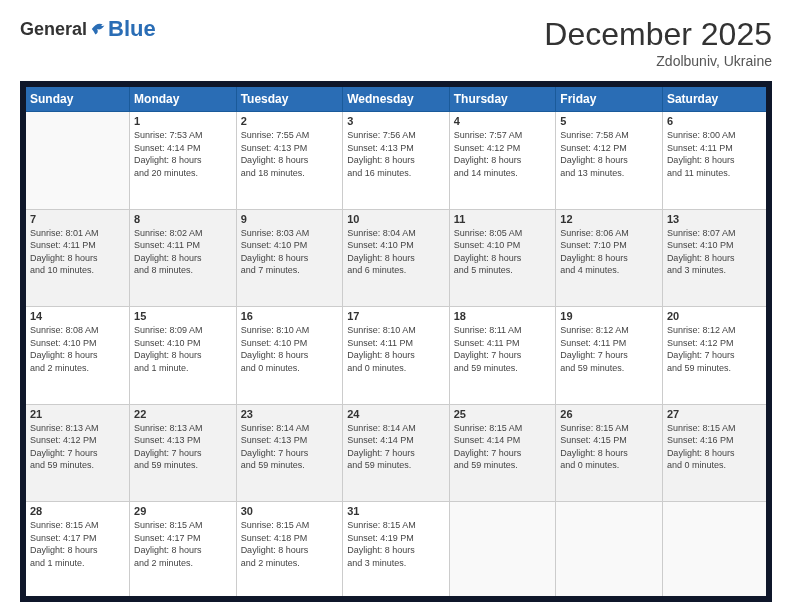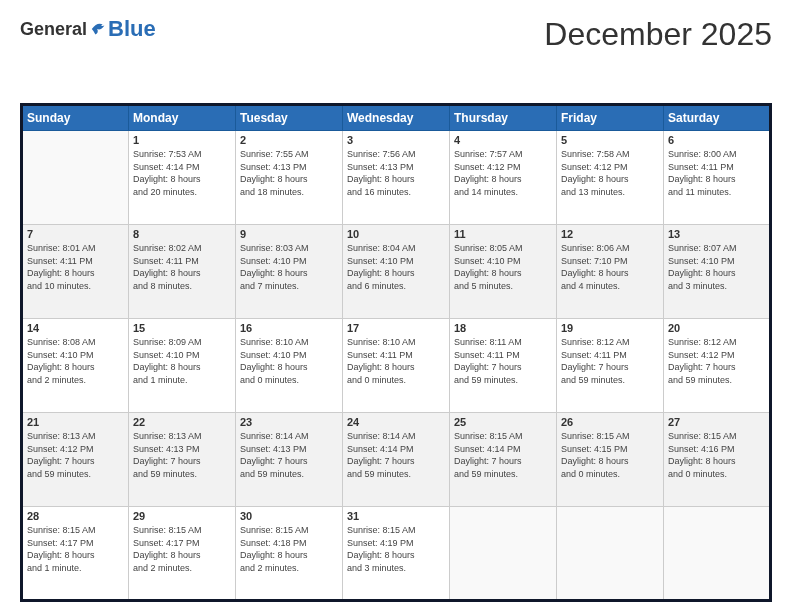--- a/index.html
+++ b/index.html
@@ -14,21 +14,21 @@
       width: 792px;
       height: 612px;
       padding: 16px 20px 10px 20px;
       display: flex;
       flex-direction: column;
     }
     .header {
       display: flex;
       justify-content: space-between;
       align-items: flex-start;
-      margin-bottom: 2px;
+      margin-bottom: 12px;
     }
     .logo {
       display: flex;
       flex-direction: column;
       align-items: flex-start;
     }
     .logo-text {
       display: flex;
       align-items: center;
     }
@@ -54,25 +54,24 @@
       font-size: 32px;
       font-weight: normal;
       color: #333;
     }
     .location {
       font-size: 14px;
       color: #555;
     }
     .calendar {
       flex: 1;
-      border: 3px solid #0f172a;
+      border: 6px solid #0f172a;
       border-collapse: collapse;
       width: 100%;
       table-layout: fixed;
-      margin-top: 48px;
     }
     .calendar th {
       background-color: #2a6db5;
       color: #fff;
       font-size: 12px;
       font-weight: bold;
       padding: 5px 4px;
       text-align: left;
       border: 1px solid #1a5a9a;
     }
@@ -113,20 +112,21 @@
         <span class="logo-general">General</span>
         <svg class="logo-bird" viewBox="0 0 20 20">
           <path d="M2 10 Q8 2 14 5 Q10 8 16 6 Q12 12 8 10 Q10 14 6 16 Q4 12 2 10Z" fill="#2a6db5"></path>
         </svg>
         <br>
         <span class="logo-blue">Blue</span>
       </div>
     </div>
     <div class="header-right">
       <div class="month-title">December 2025</div>
+      <div class="location">Zdolbuniv, Ukraine</div>
     </div>
   </div>
 
   <table class="calendar">
     <thead>
       <tr>
       <th>Sunday</th>
           <th>Monday</th>
           <th>Tuesday</th>
           <th>Wednesday</th>

